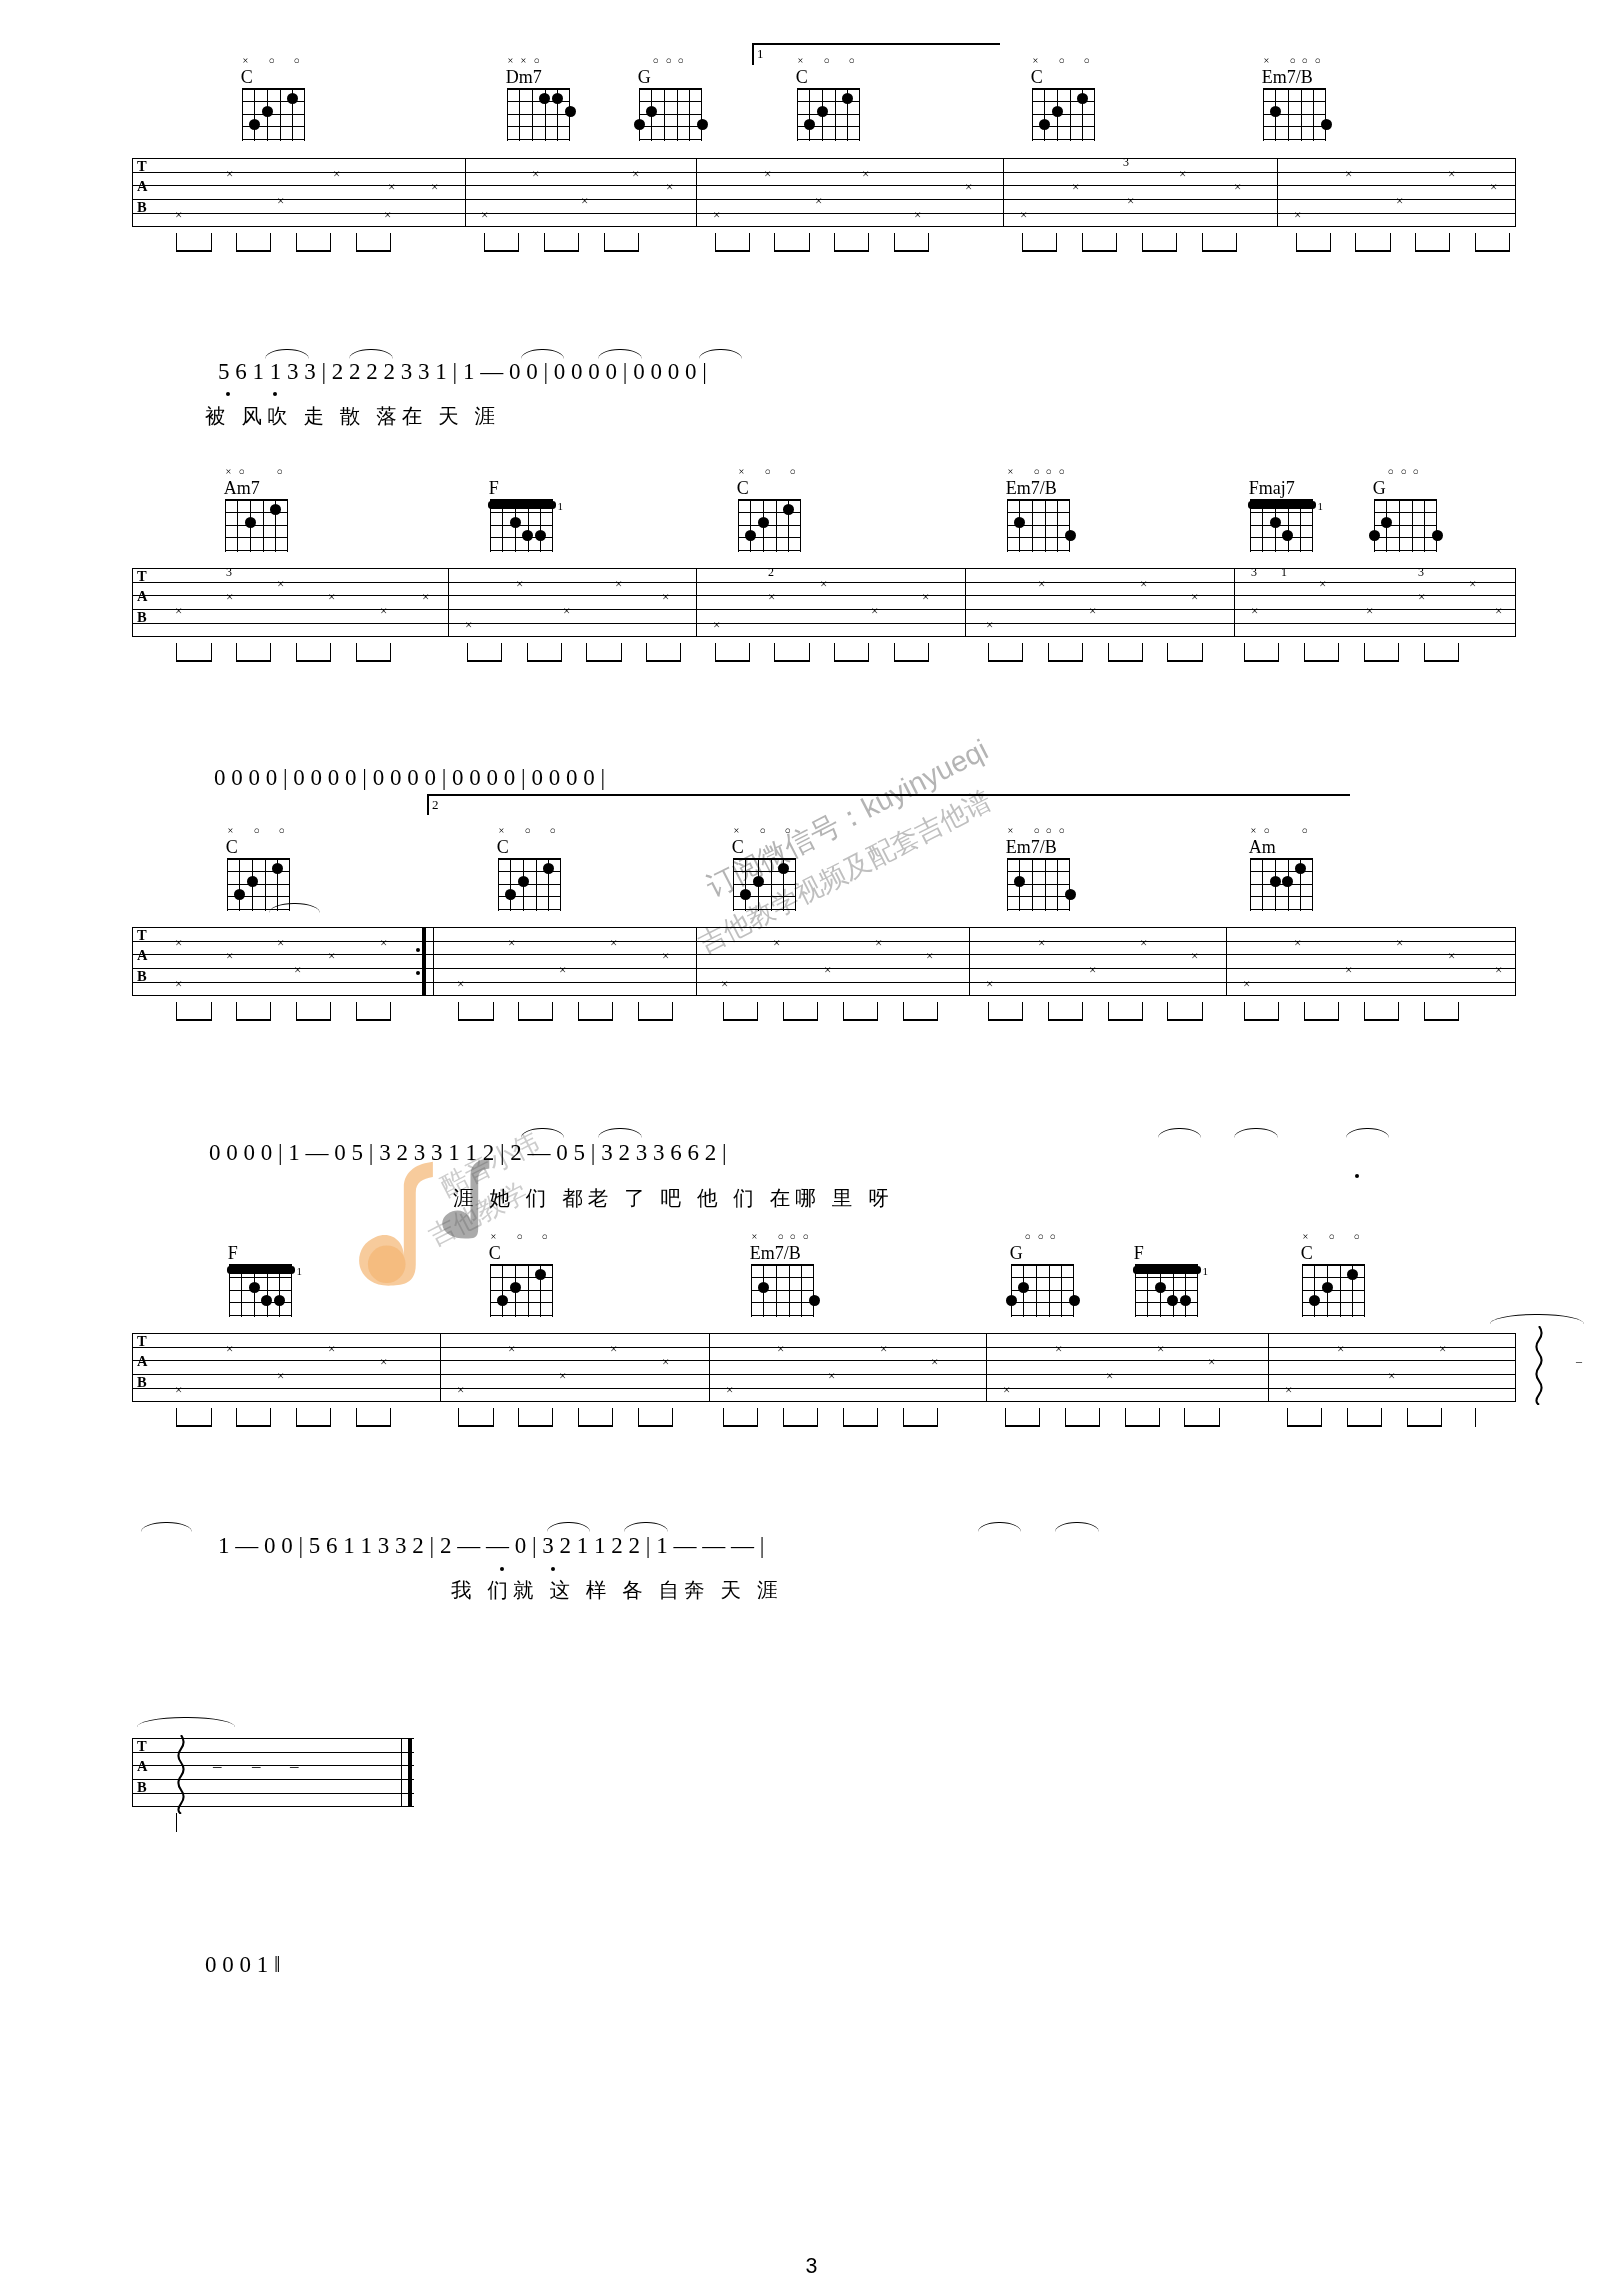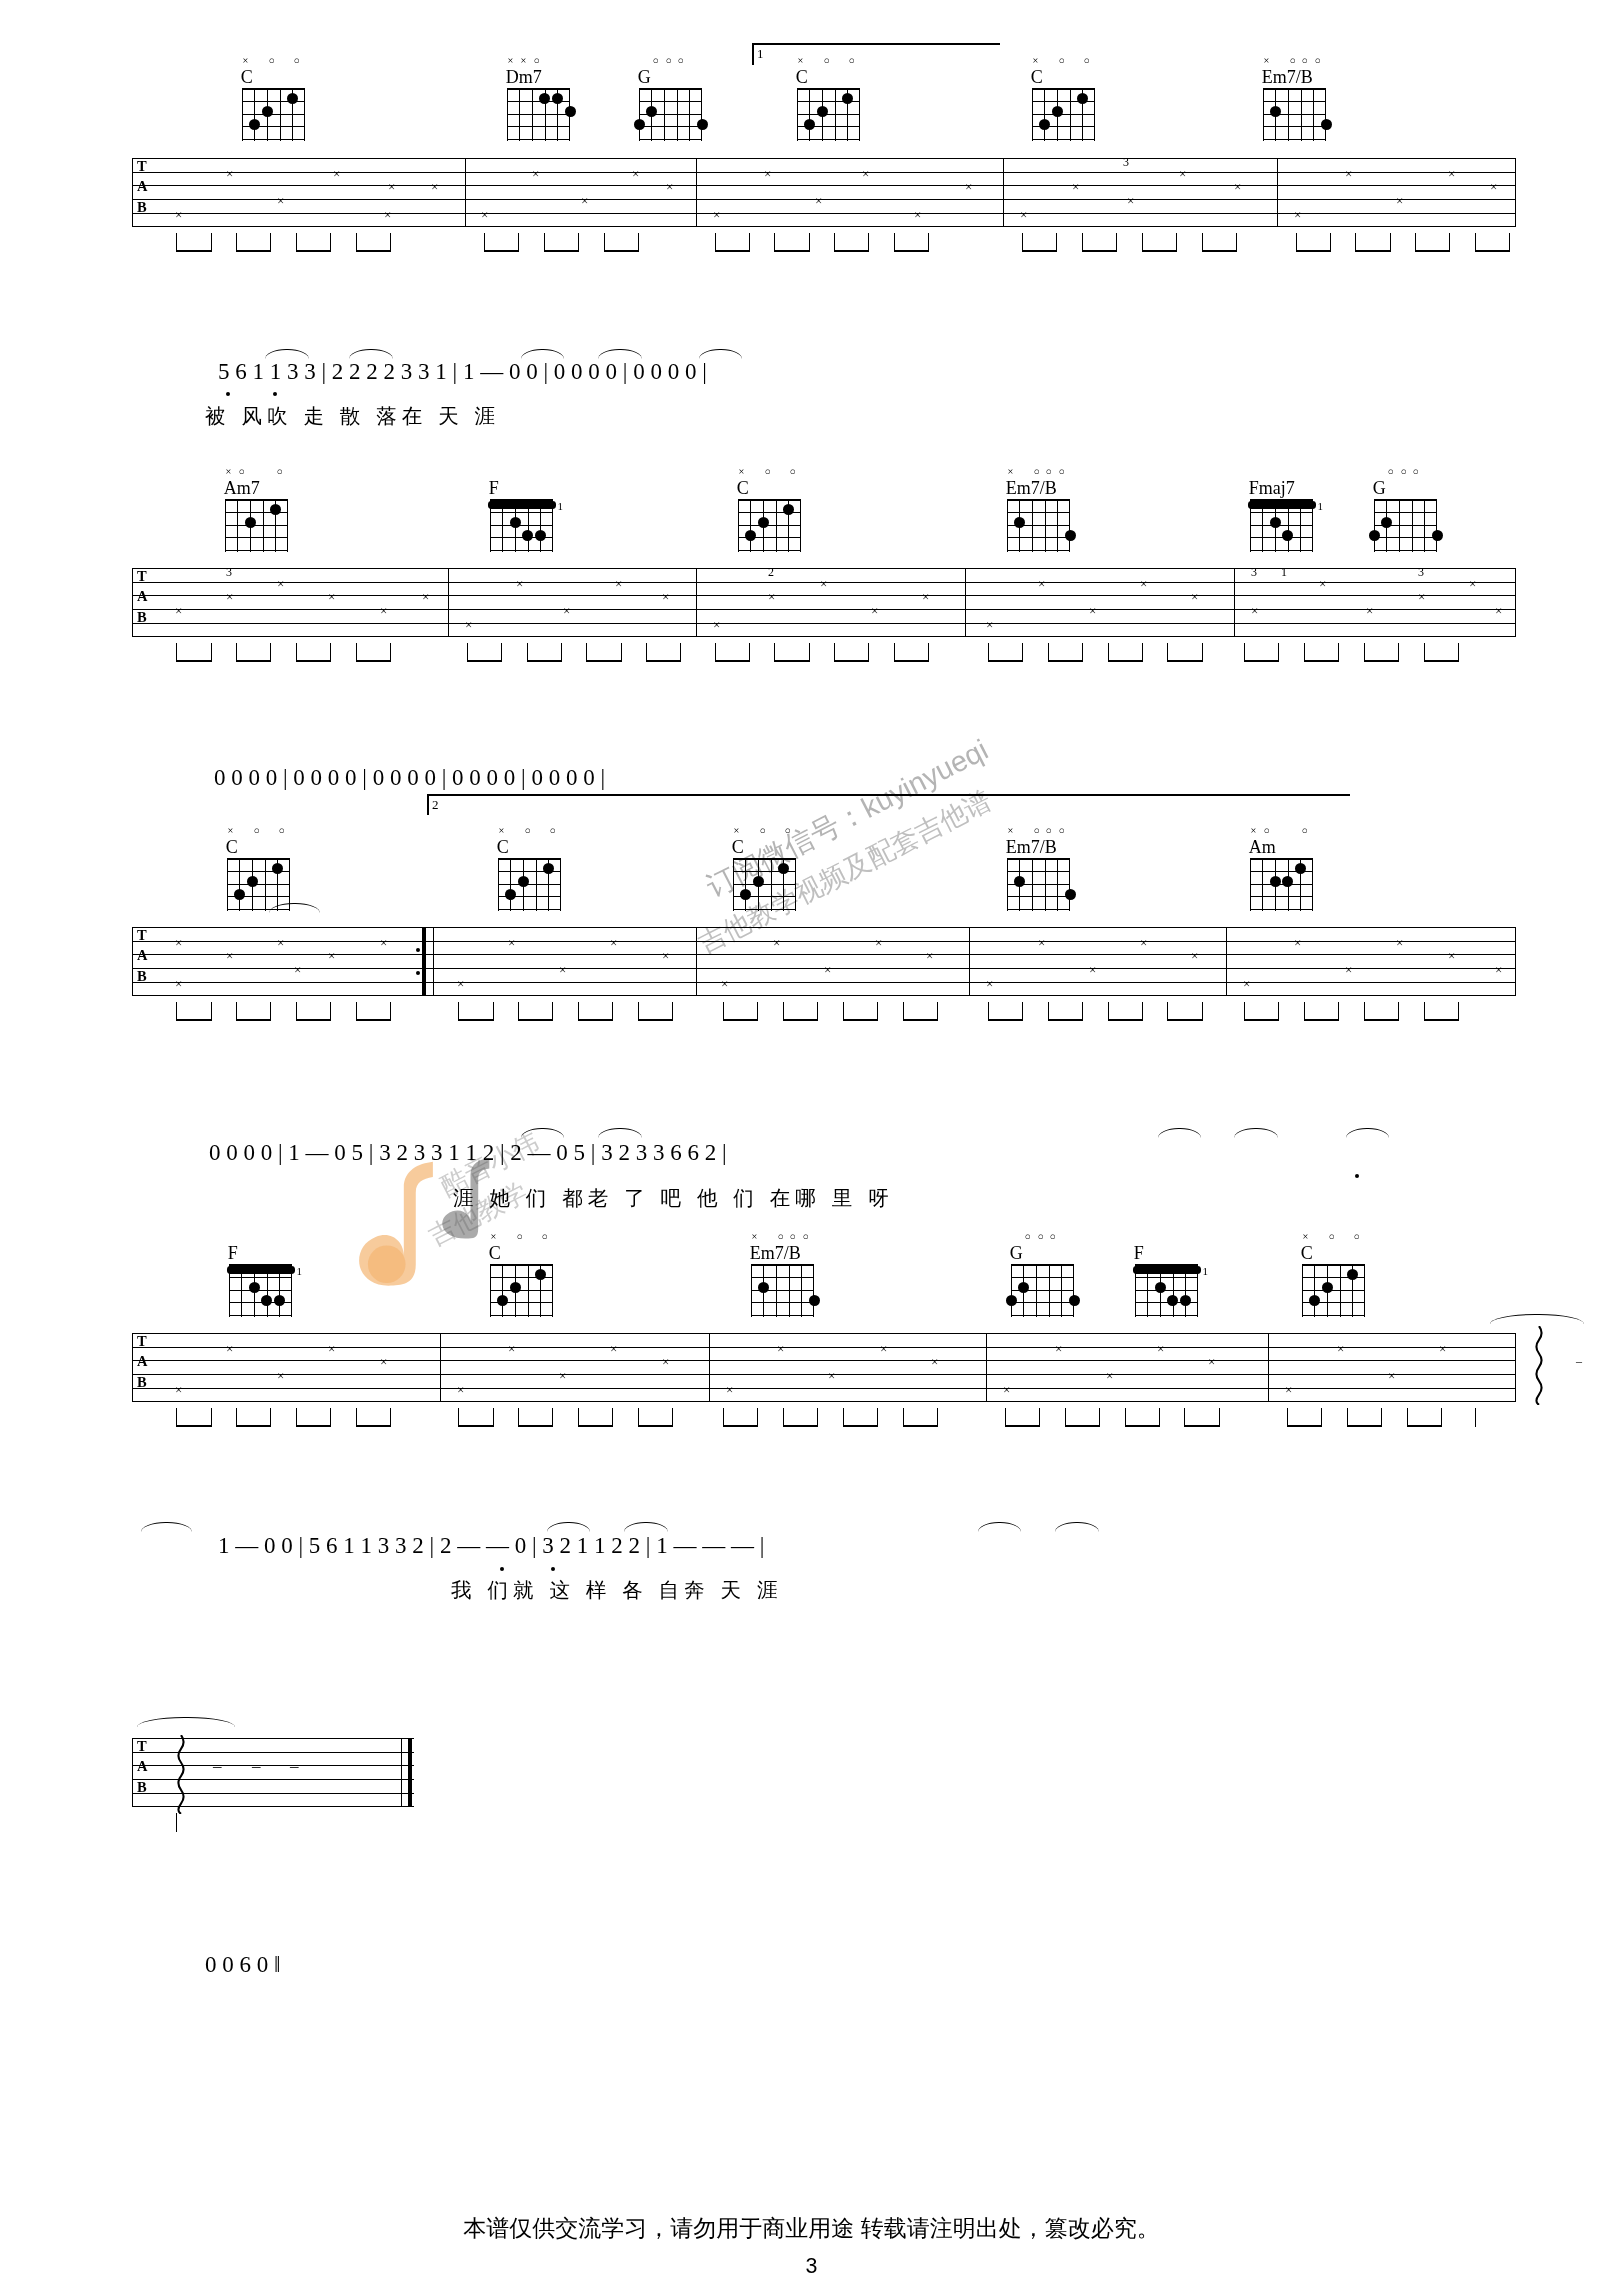--- a/index.html
+++ b/index.html
@@ -1138,19 +1138,18 @@
     <div class="tabword" style="top:43px;">B</div>
     <svg style="position:absolute;left:43px;top:-3.4px;" width="12" height="79" viewBox="0 0 14 92">
       <path d="M7 0 q6 8 0 16 q-6 8 0 16 q6 8 0 16 q-6 8 0 16 q6 8 0 16 q-6 8 0 12" stroke="#000" fill="none" stroke-width="2.4"></path>
     </svg>
     <div class="num" style="left:81px;top:22px;font-size:17px;">–</div>
     <div class="num" style="left:120px;top:22px;font-size:17px;">–</div>
     <div class="num" style="left:158px;top:22px;font-size:17px;">–</div>
     <div class="stem" style="left:44px;top:75px;height:19px;"></div>
   </div>
 
-  <div class="melody" style="left:205px;top:1952px;">0 0 6 0 ‖</div>
-
-  <div class="footer" style="left:0px;top:2213px;font-size:23px;">本谱仅供交流学习，请勿用于商业用途 转载请注明出处，篡改必究。</div>
+  <div class="melody" style="left:205px;top:1952px;">0 0 0 1 ‖</div>
+
   <div class="footer" style="left:0px;top:2254px;font-size:21.4px;">3</div>
 
 </div>
 
 
 </body></html>

